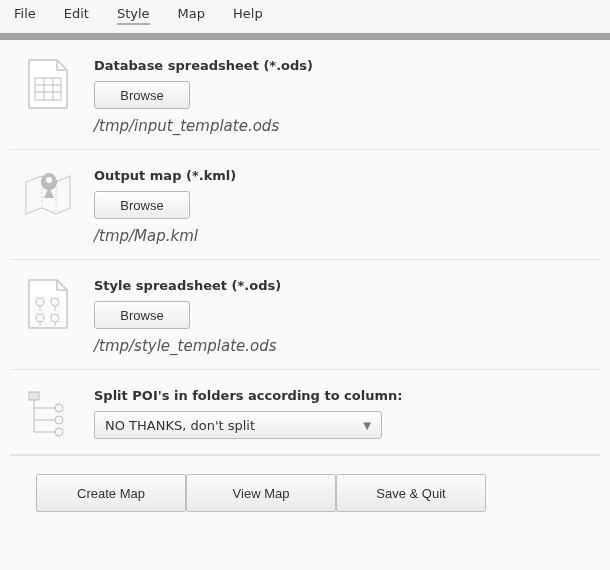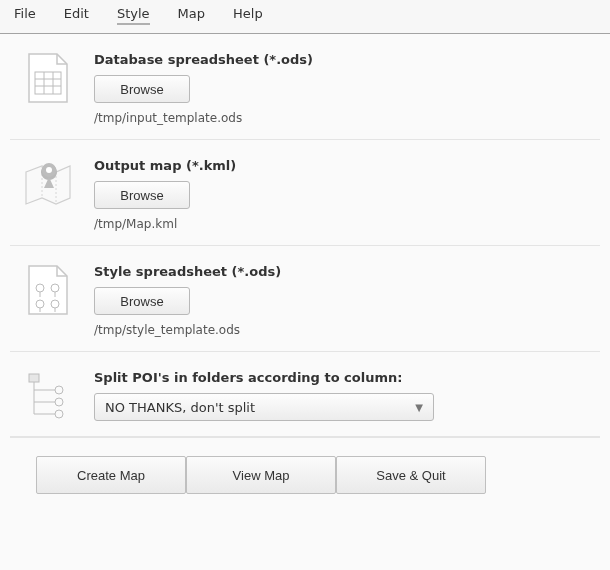--- a/index.html
+++ b/index.html
@@ -1,34 +1,34 @@
 <!DOCTYPE html>
 <html><head>
 <meta charset="utf-8">
 <style>
   * { box-sizing: border-box; margin: 0; padding: 0; }
   html, body { width: 610px; height: 570px; font-family: "DejaVu Sans", "Liberation Sans", Arial, sans-serif; font-size: 13px; color: #333; background: #fafafa; }
-  .menubar { display: flex; gap: 28px; padding: 6px 26px 8px 14px; border-bottom: 1px solid #a3a3a3; background: #f7f7f7; }
+  .menubar { display: flex; gap: 28px; padding: 6px 26px 8px 14px; border-bottom: 7px solid #a3a3a3; background: #f7f7f7; }
   .menubar span { color: #333; cursor: pointer; }
   .menubar span.active { border-bottom: 2px solid #b0b0b0; padding-bottom: 2px; text-align: center; }
   .content { padding: 0; }
   .row { display: flex; align-items: flex-start; gap: 20px; padding: 18px 10px 14px 12px; border-bottom: 1px solid #e4e4e4; margin: 0 10px; }
   .row:last-of-type { border-bottom: none; }
   .iconbox { width: 52px; height: 52px; flex-shrink: 0; display:flex; align-items:center; justify-content:center; }
   .fields { flex: 1; display:flex; flex-direction:column; gap:8px; }
   .fields .title { font-weight: bold; color: #333; }
-  .fields .path { color: #555; font-size: 12px; }
+  .fields .path { font-style: italic; color: #555; font-size: 15px; }
   button.browse {
     width: 96px; height: 28px;
     border: 1px solid #b9b9b9; border-radius: 3px;
     background: linear-gradient(#fdfdfd,#ececec);
     color: #333; font-size: 13px; cursor: pointer;
   }
   .select {
-    width: 340px; height: 28px;
+    width: 288px; height: 28px;
     border: 1px solid #b9b9b9; border-radius: 3px;
     background: linear-gradient(#fdfdfd,#ececec);
     display:flex; align-items:center; justify-content:space-between;
     padding: 0 10px; cursor: pointer; color:#333;
   }
   .select .chev { color:#777; font-size:10px; }
   .footer { display:flex; justify-content:flex-start; padding: 18px 26px 0 26px; border-top: 1px solid #e4e4e4; margin: 0 10px; }
   .footer button {
     width: 150px; height: 38px;
     border: 1px solid #bfbfbf; border-radius: 2px;

